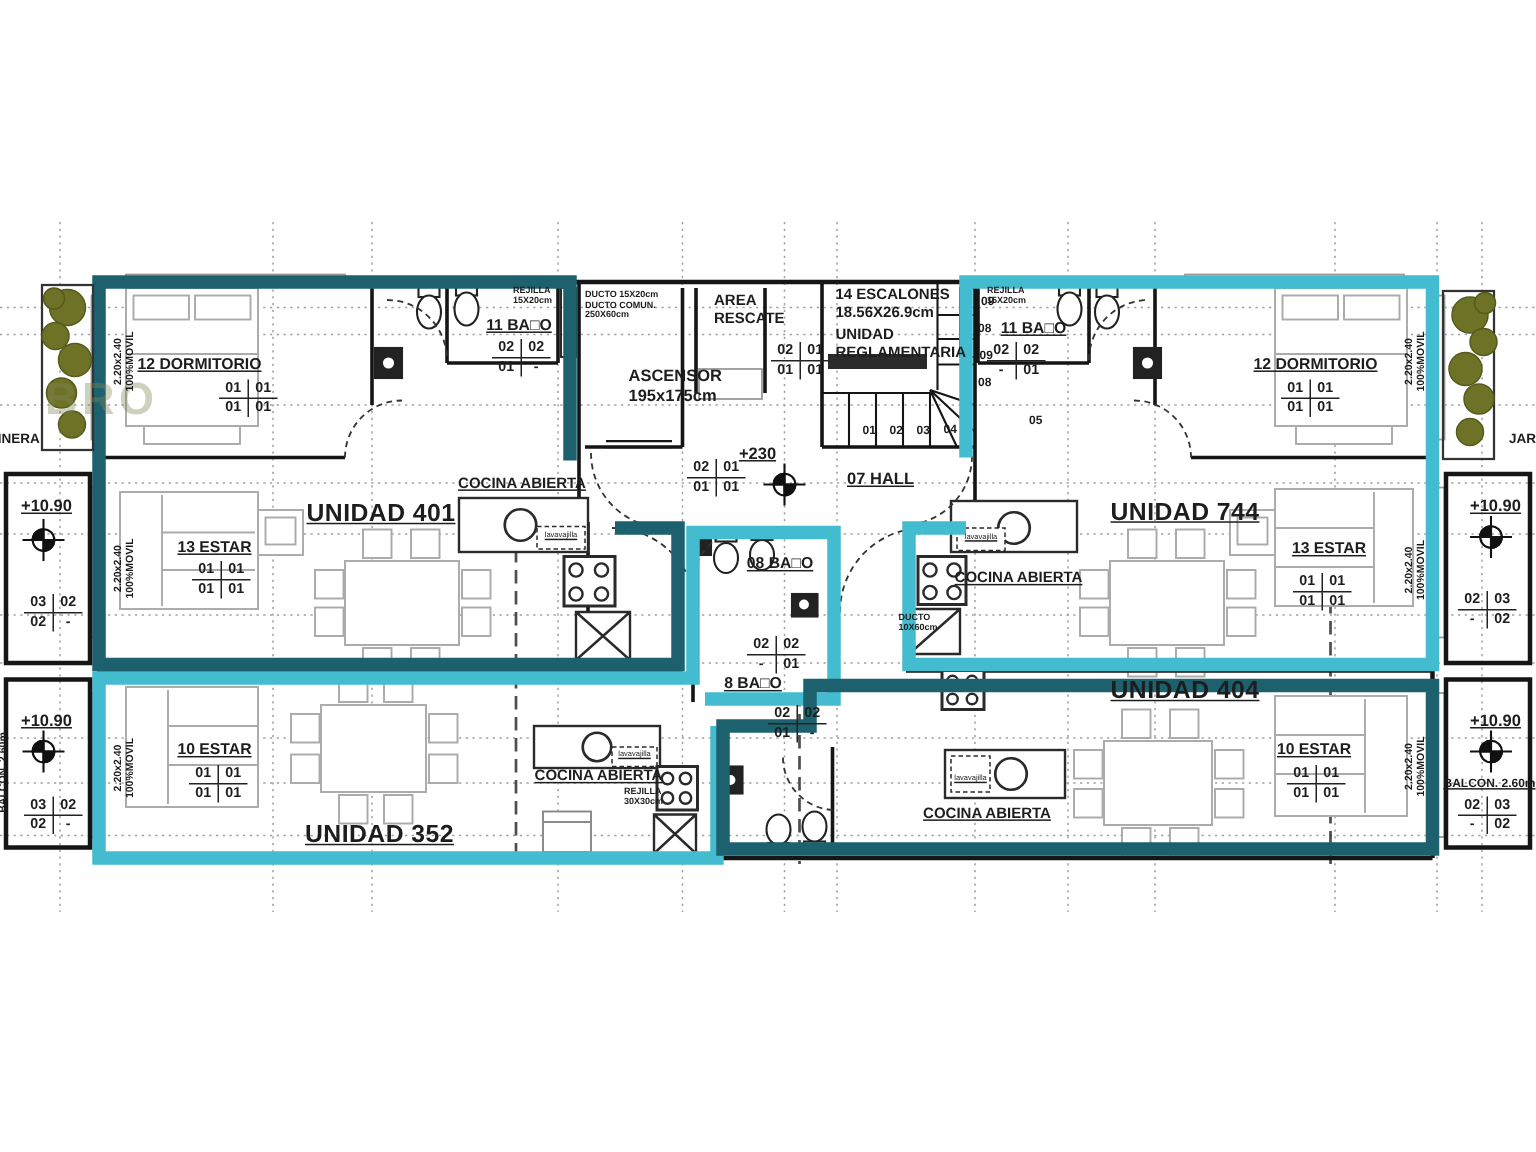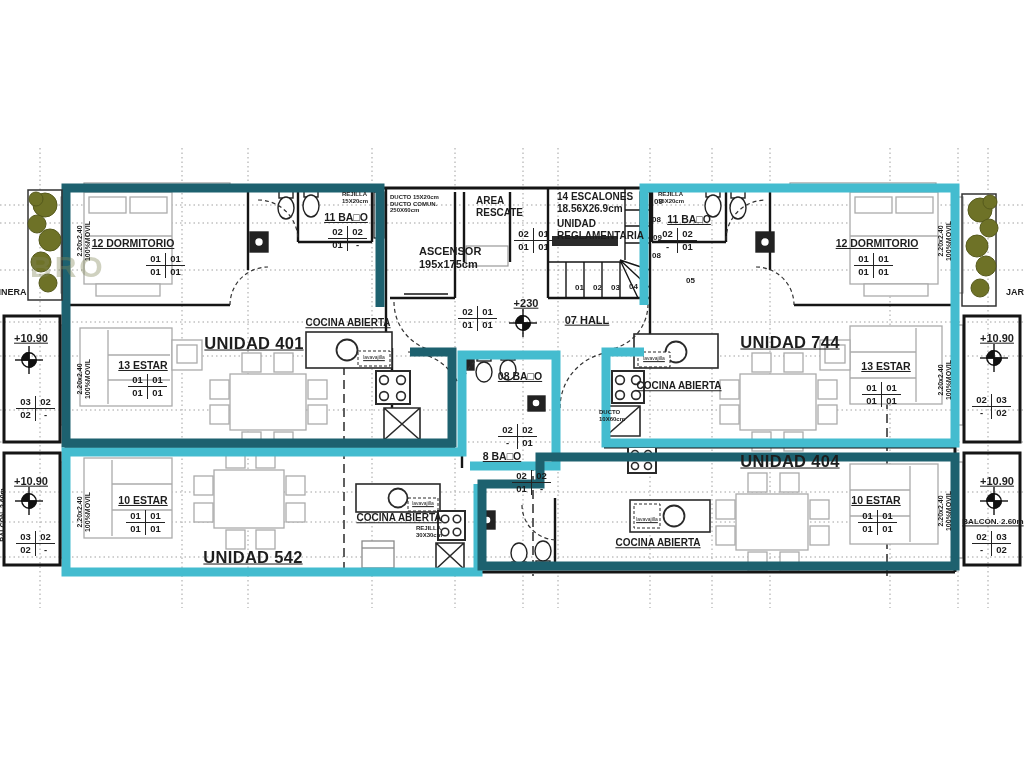--- a/index.html
+++ b/index.html
@@ -365,21 +365,21 @@
           <circle r="7.2" fill="none"></circle>
           <path d="M0,0 L7.2,0 A7.2,7.2 0 0 1 0,7.2 Z"></path>
           <path d="M0,0 L-7.2,0 A7.2,7.2 0 0 1 0,-7.2 Z"></path>
         </g>
   </g>
 </svg>
 
   <div class="wm" style="left:30px;top:250px;">BRO</div>
 
   <div class="lbl big c" style="left:254px;top:343px;">UNIDAD 401</div>
-  <div class="lbl big c" style="left:253px;top:557px;">UNIDAD 542</div>
+  <div class="lbl big c" style="left:253px;top:557px;">UNIDAD 352</div>
   <div class="lbl big c" style="left:790px;top:342px;">UNIDAD 744</div>
   <div class="lbl big c" style="left:790px;top:461px;">UNIDAD 404</div>
 
   <div class="lbl c" style="left:133px;top:243px;">12 DORMITORIO</div>
   <div class="lbl c" style="left:877px;top:243px;">12 DORMITORIO</div>
   <div class="lbl c" style="left:143px;top:365px;">13 ESTAR</div>
   <div class="lbl c" style="left:886px;top:366px;">13 ESTAR</div>
   <div class="lbl c" style="left:143px;top:500px;">10 ESTAR</div>
   <div class="lbl c" style="left:876px;top:500px;">10 ESTAR</div>
   <div class="lbl c" style="left:346px;top:217px;">11 BA□O</div>
@@ -402,21 +402,21 @@
   </div>
   <div class="lbl sm" style="left:557px;top:191px;">
     <div>14 ESCALONES</div>
     <div>18.56X26.9cm</div>
   </div>
   <div class="lbl sm" style="left:557px;top:218px;">
     <div>UNIDAD</div>
     <div>REGLAMENTARIA</div>
   </div>
 
-  <div class="lbl med c" style="left:526px;top:303px;">+230</div>
+  <div class="lbl med c" style="left:505px;top:303px;">+230</div>
   <div class="lbl med c" style="left:31px;top:338px;">+10.90</div>
   <div class="lbl med c" style="left:31px;top:481px;">+10.90</div>
   <div class="lbl med c" style="left:997px;top:338px;">+10.90</div>
   <div class="lbl med c" style="left:997px;top:481px;">+10.90</div>
   <div class="lbl c" style="left:993px;top:522px;font-size:8px;">BALCON. 2.60m</div>
   <div class="lbl vert" style="left:3px;top:515px;font-size:7px;">BALCON. 2.60m</div>
 
   <div class="lbl" style="left:-26px;top:287px;font-size:9px;">JARDINERA</div>
   <div class="lbl" style="left:1006px;top:287px;font-size:9px;">JARDINERA</div>
 

